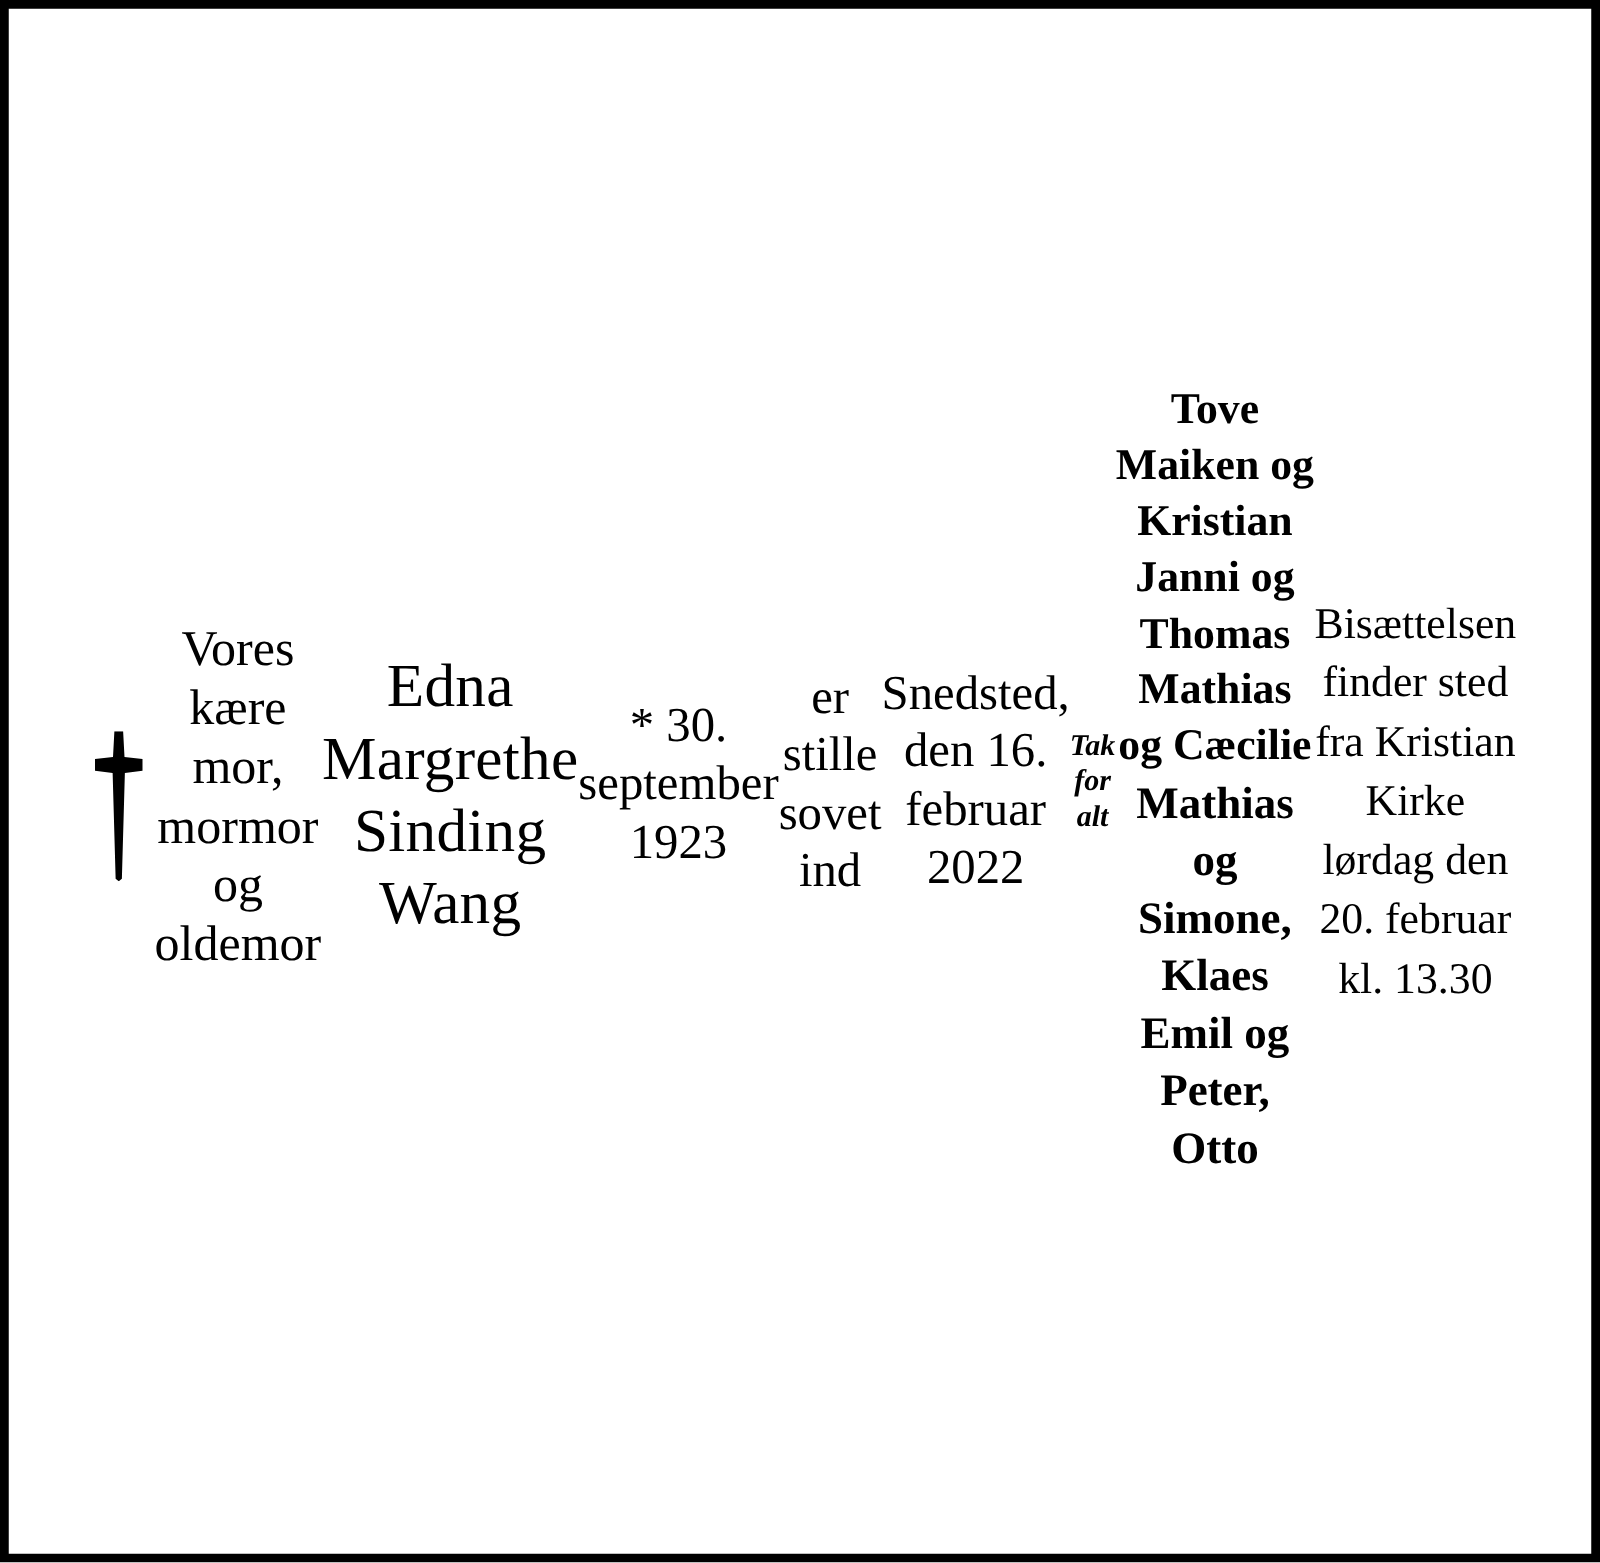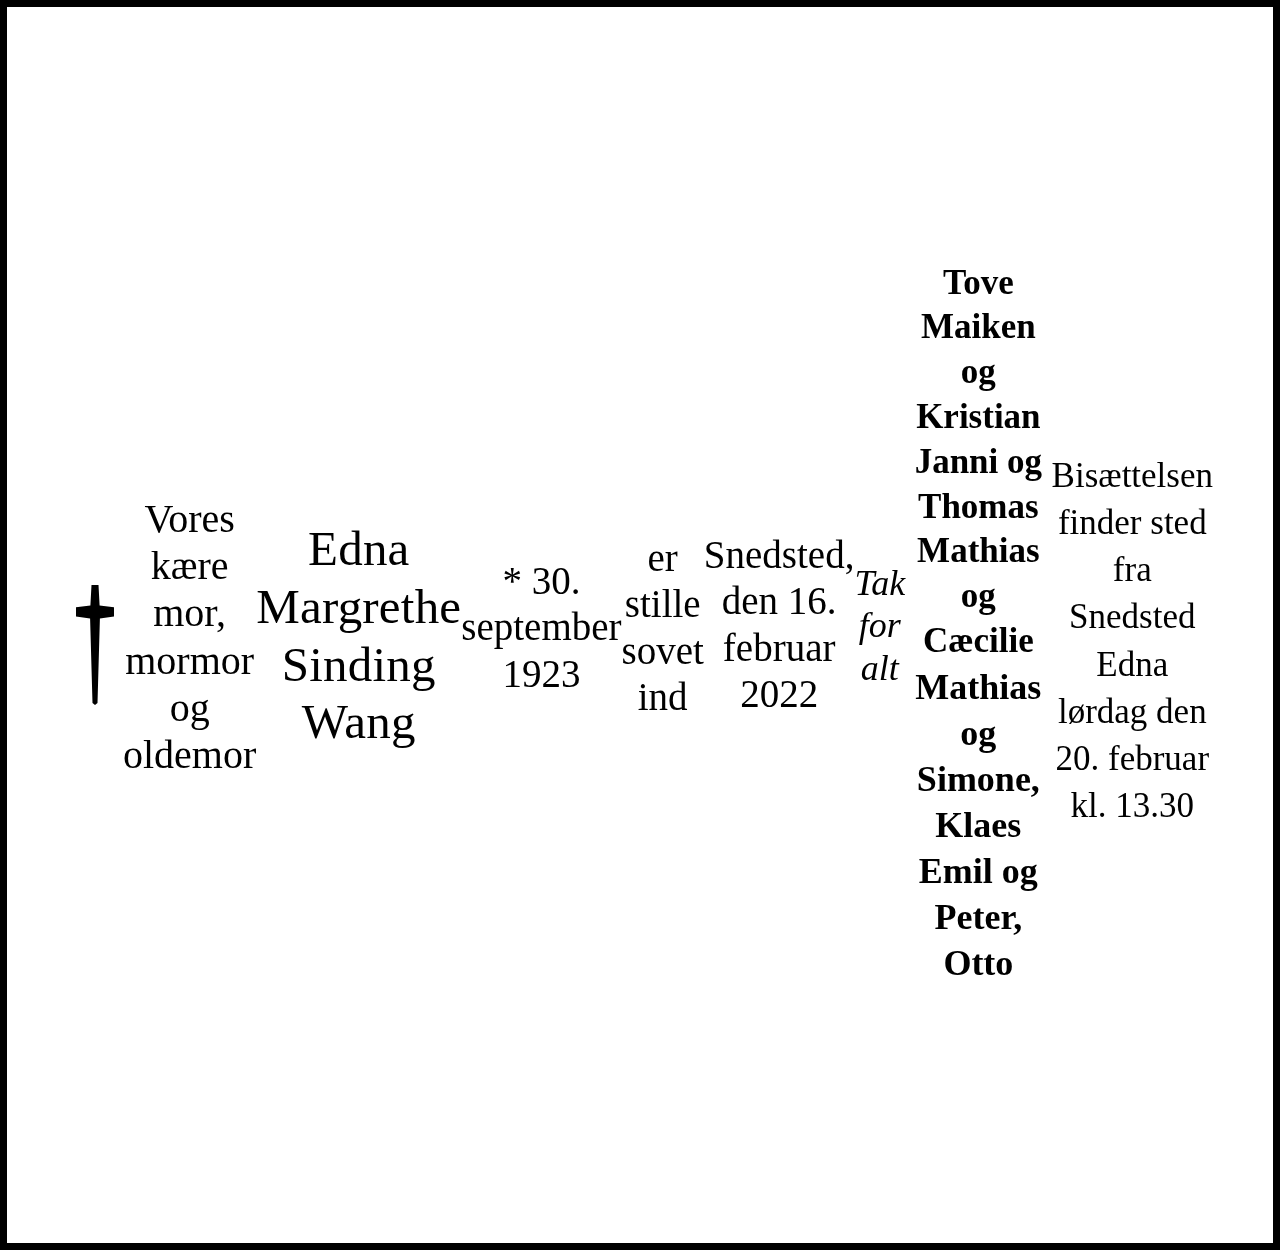--- a/index.html
+++ b/index.html
@@ -58,22 +58,22 @@
   }
   .passed {
     font-size: 39px;
     margin-bottom: 22px;
   }
   .place-date {
     font-size: 39px;
     margin-bottom: 28px;
   }
   .thanks {
-    font-size: 36px;
-    font-weight: normal;
+    font-size: 24px;
+    font-weight: bold;
     font-style: italic;
     margin-bottom: 26px;
   }
   .survivors {
     font-size: 35px;
     font-weight: bold;
     line-height: 1.28;
     text-align: center;
     margin-bottom: 30px;
   }
@@ -112,17 +112,17 @@
 
   <div class="survivors">
     <div>Tove</div>
     <div>Maiken og Kristian</div>
     <div>Janni og Thomas</div>
     <div>Mathias og Cæcilie</div>
     <div>Mathias og Simone, Klaes Emil og Peter, Otto</div>
   </div>
 
   <div class="funeral">
-    <div>Bisættelsen finder sted fra Snedsted Edna</div>
+    <div>Bisættelsen finder sted fra Kristian Kirke</div>
     <div>lørdag den 20. februar kl. 13.30</div>
   </div>
 
 </div>
 
 </body></html>

